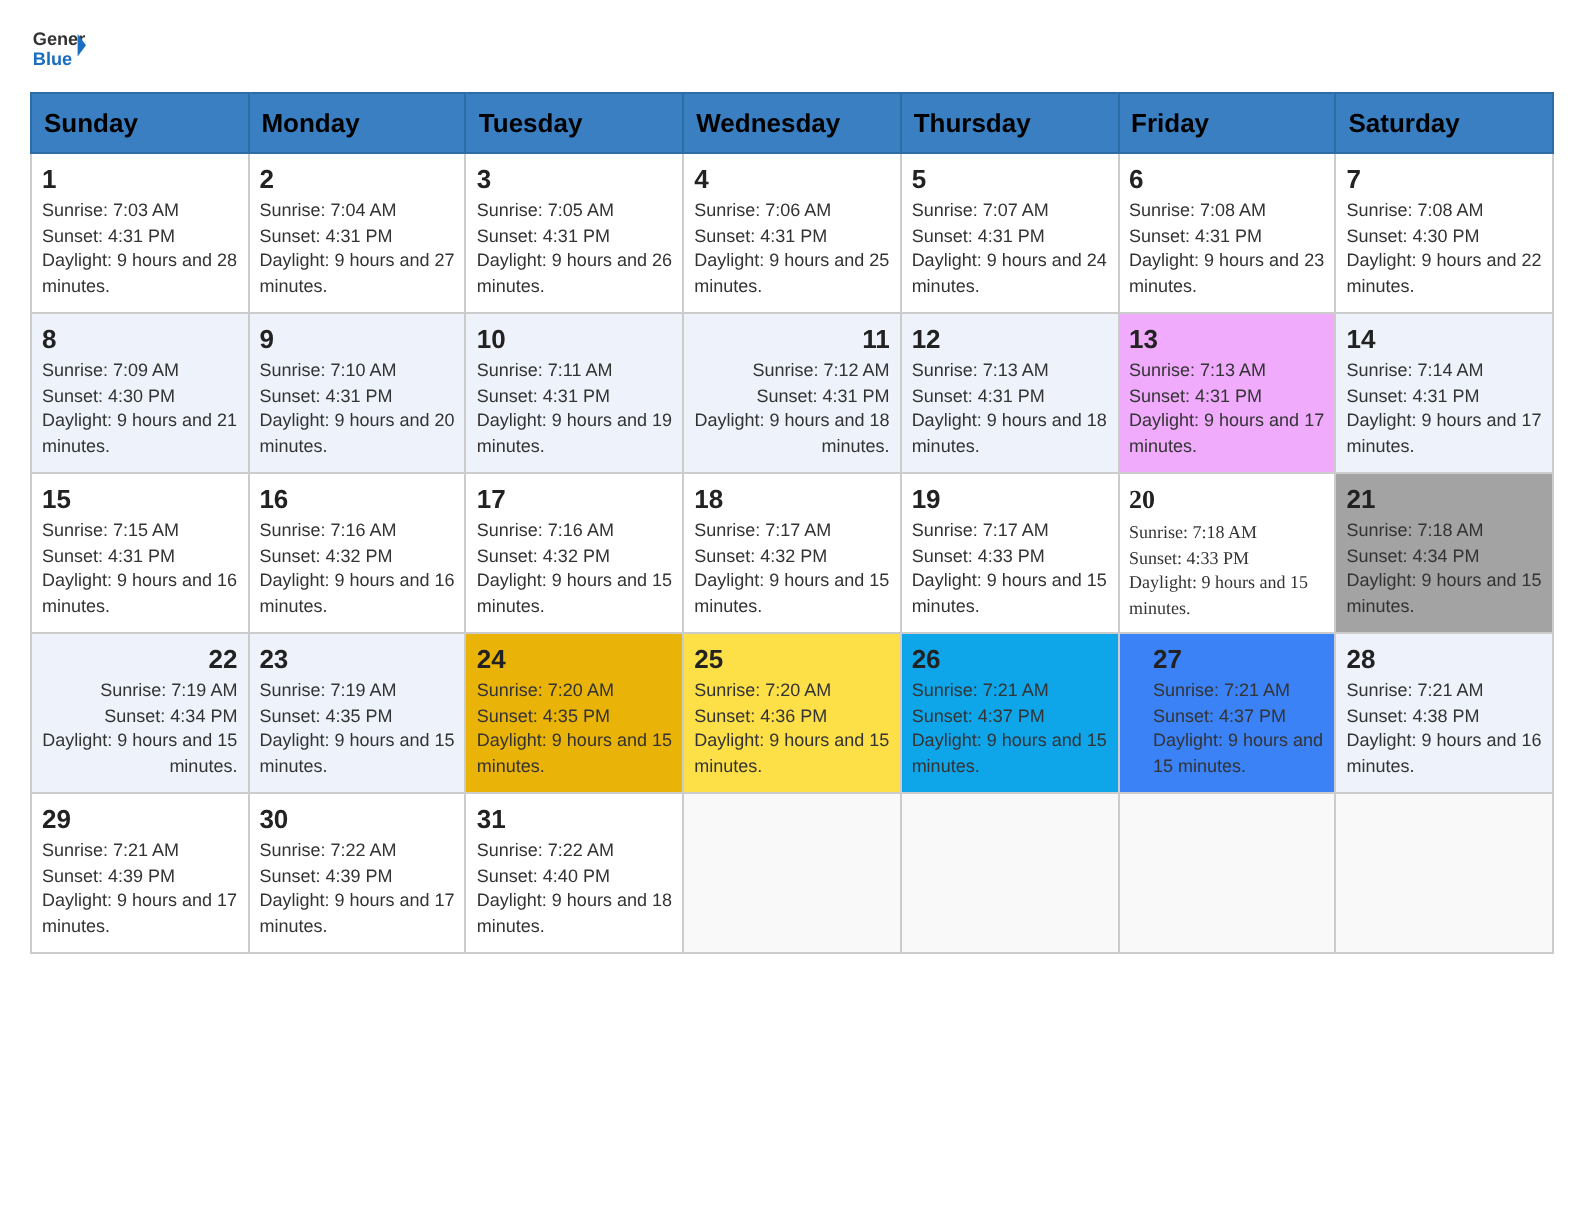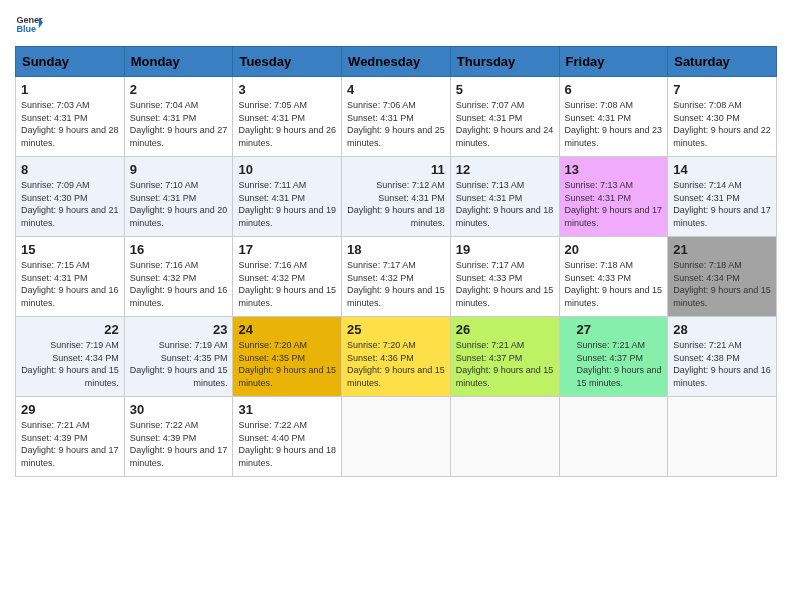--- a/index.html
+++ b/index.html
@@ -186,51 +186,51 @@
 <div class="day-info">Sunrise: 7:16 AM<br>Sunset: 4:32 PM<br>Daylight: 9 hours and 15 minutes.</div>
         </td>
         <td style="background: rgb(255, 255, 255);">
           <span class="day-number">18</span>
 <div class="day-info">Sunrise: 7:17 AM<br>Sunset: 4:32 PM<br>Daylight: 9 hours and 15 minutes.</div>
         </td>
         <td style="background: rgb(255, 255, 255);">
           <span class="day-number">19</span>
 <div class="day-info">Sunrise: 7:17 AM<br>Sunset: 4:33 PM<br>Daylight: 9 hours and 15 minutes.</div>
         </td>
-        <td style="background: rgb(255, 255, 255);">
+        <td style="background: rgb(255, 255, 255); font-family: Liberation Serif, serif;">
           <span class="day-number">20</span>
 <div class="day-info">Sunrise: 7:18 AM<br>Sunset: 4:33 PM<br>Daylight: 9 hours and 15 minutes.</div>
         </td>
         <td style="background: #a3a3a3;">
           <span class="day-number">21</span>
 <div class="day-info">Sunrise: 7:18 AM<br>Sunset: 4:34 PM<br>Daylight: 9 hours and 15 minutes.</div>
         </td>
       </tr>
       <tr>
         <td style="background: rgb(238, 243, 251); text-align: right;">
           <span class="day-number">22</span>
 <div class="day-info">Sunrise: 7:19 AM<br>Sunset: 4:34 PM<br>Daylight: 9 hours and 15 minutes.</div>
         </td>
-        <td style="background: rgb(238, 243, 251); text-align: right;">
+        <td style="background: rgb(238, 243, 251);">
           <span class="day-number">23</span>
 <div class="day-info">Sunrise: 7:19 AM<br>Sunset: 4:35 PM<br>Daylight: 9 hours and 15 minutes.</div>
         </td>
         <td style="background: #eab308;">
           <span class="day-number">24</span>
 <div class="day-info">Sunrise: 7:20 AM<br>Sunset: 4:35 PM<br>Daylight: 9 hours and 15 minutes.</div>
         </td>
         <td style="background: #fde047; margin-left: 40px;">
           <span class="day-number">25</span>
 <div class="day-info">Sunrise: 7:20 AM<br>Sunset: 4:36 PM<br>Daylight: 9 hours and 15 minutes.</div>
         </td>
-        <td style="background: #bef264;">
+        <td style="background: #0ea5e9;">
           <span class="day-number">26</span>
 <div class="day-info">Sunrise: 7:21 AM<br>Sunset: 4:37 PM<br>Daylight: 9 hours and 15 minutes.</div>
         </td>
-        <td style="background: #86efac; padding-left: 17px;">
+        <td style="background: #3b82f6; padding-left: 17px;">
           <span class="day-number">27</span>
 <div class="day-info">Sunrise: 7:21 AM<br>Sunset: 4:37 PM<br>Daylight: 9 hours and 15 minutes.</div>
         </td>
         <td style="background: rgb(238, 243, 251);">
           <span class="day-number">28</span>
 <div class="day-info">Sunrise: 7:21 AM<br>Sunset: 4:38 PM<br>Daylight: 9 hours and 16 minutes.</div>
         </td>
       </tr>
       <tr>
         <td style="background: rgb(255, 255, 255);">

